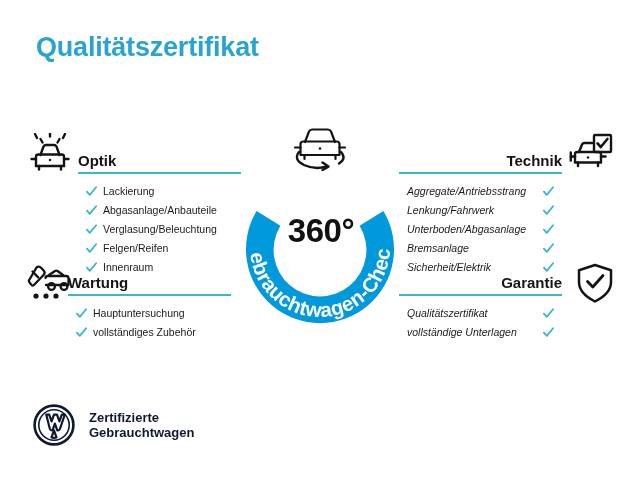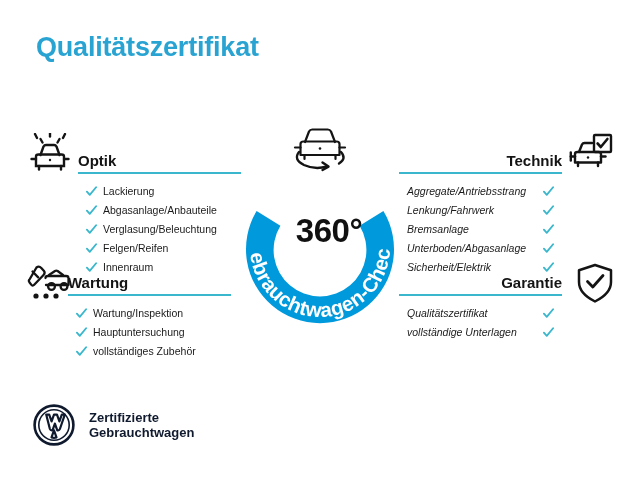--- a/index.html
+++ b/index.html
@@ -114,21 +114,21 @@
     position: absolute;
     left: 283px;
     top: 123px;
     width: 74px;
     height: 50px;
   }
   #badge-car svg { display: block; width: 100%; height: 100%; }
 
   #badge-360 {
     position: absolute;
-    left: 237px;
+    left: 229px;
     top: 212px;
     width: 184px;
     text-align: center;
     font-size: 33px;
     font-weight: bold;
     letter-spacing: -0.5px;
     color: #111111;
   }
 
   
@@ -238,28 +238,20 @@
     <div class="section-title">Wartung</div>
     <div class="section-rule"></div>
   </div>
   <ul class="check-list">
     <li>
       <span class="tick">
           <svg viewBox="0 0 12 12">
             <path d="M1 6.2 L4.1 9.6 L11 1.4" fill="none" stroke="#3ab7cc" stroke-width="2" stroke-linecap="round" stroke-linejoin="round"></path>
           </svg>
         </span>
-      <span>Wartung/Inspektion</span>
-    </li>
-    <li>
-      <span class="tick">
-          <svg viewBox="0 0 12 12">
-            <path d="M1 6.2 L4.1 9.6 L11 1.4" fill="none" stroke="#3ab7cc" stroke-width="2" stroke-linecap="round" stroke-linejoin="round"></path>
-          </svg>
-        </span>
       <span>Hauptuntersuchung</span>
     </li>
     <li>
       <span class="tick">
           <svg viewBox="0 0 12 12">
             <path d="M1 6.2 L4.1 9.6 L11 1.4" fill="none" stroke="#3ab7cc" stroke-width="2" stroke-linecap="round" stroke-linejoin="round"></path>
           </svg>
         </span>
       <span>vollständiges Zubehör</span>
     </li>
@@ -296,29 +288,29 @@
     </li>
     <li>
       <span>Lenkung/Fahrwerk</span>
       <span class="tick">
           <svg viewBox="0 0 12 12">
             <path d="M1 6.2 L4.1 9.6 L11 1.4" fill="none" stroke="#3ab7cc" stroke-width="2" stroke-linecap="round" stroke-linejoin="round"></path>
           </svg>
         </span>
     </li>
     <li>
+      <span>Unterboden/Abgasanlage</span>
+      <span class="tick">
+          <svg viewBox="0 0 12 12">
+            <path d="M1 6.2 L4.1 9.6 L11 1.4" fill="none" stroke="#3ab7cc" stroke-width="2" stroke-linecap="round" stroke-linejoin="round"></path>
+          </svg>
+        </span>
+    </li>
+    <li>
       <span>Bremsanlage</span>
-      <span class="tick">
-          <svg viewBox="0 0 12 12">
-            <path d="M1 6.2 L4.1 9.6 L11 1.4" fill="none" stroke="#3ab7cc" stroke-width="2" stroke-linecap="round" stroke-linejoin="round"></path>
-          </svg>
-        </span>
-    </li>
-    <li>
-      <span>Unterboden/Abgasanlage</span>
       <span class="tick">
           <svg viewBox="0 0 12 12">
             <path d="M1 6.2 L4.1 9.6 L11 1.4" fill="none" stroke="#3ab7cc" stroke-width="2" stroke-linecap="round" stroke-linejoin="round"></path>
           </svg>
         </span>
     </li>
     <li>
       <span>Sicherheit/Elektrik</span>
       <span class="tick">
           <svg viewBox="0 0 12 12">

